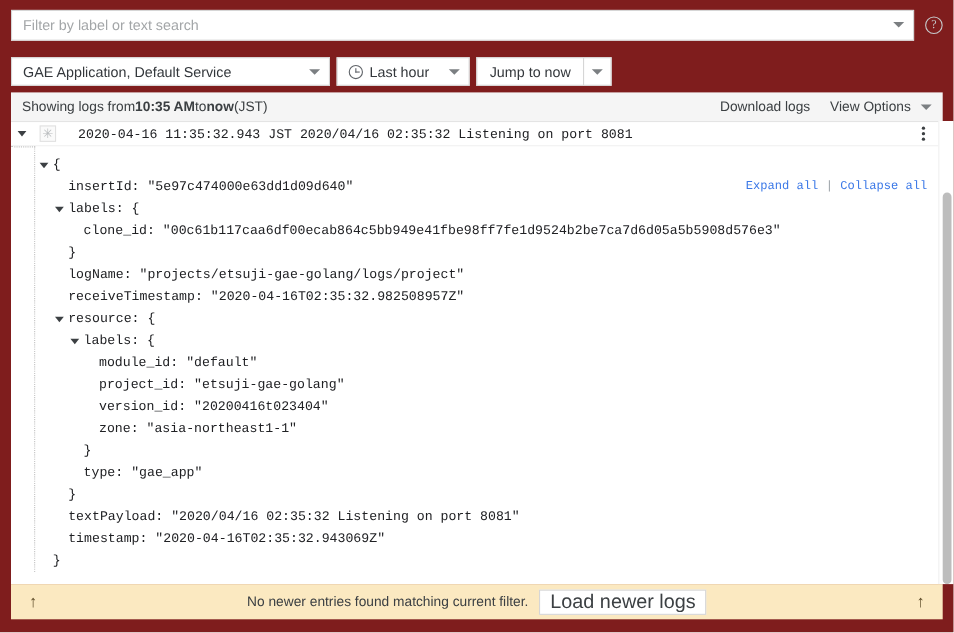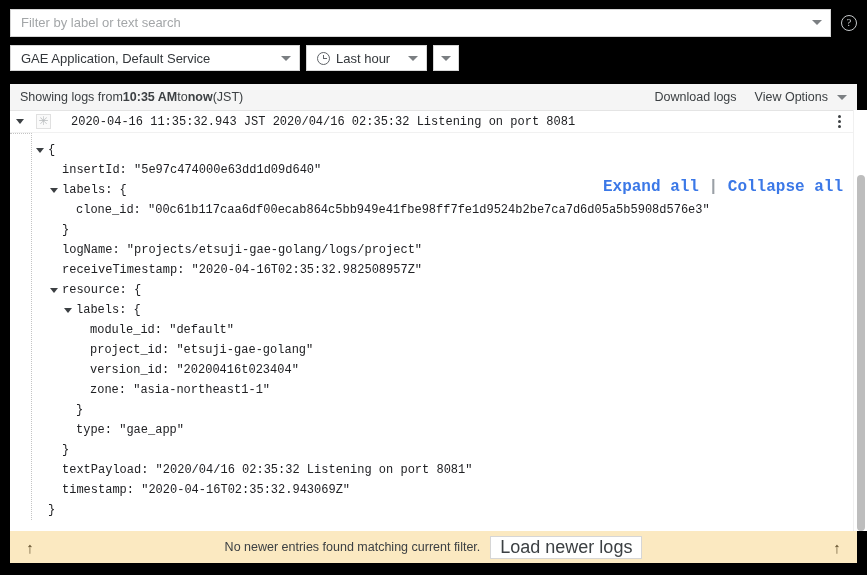--- a/index.html
+++ b/index.html
@@ -7,21 +7,21 @@
   html, body {
     margin: 0; padding: 0;
     width: 867px; height: 575px;
     background: #ffffff;
     font-family: "Liberation Sans", sans-serif;
     overflow: hidden;
   }
   .app {
     position: relative;
     width: 867px; height: 575px;
-    background: #000000;
+    background: #7f1d1d;
   }
 
   
   .filter-row {
     position: absolute; left: 0; top: 0;
     width: 867px; height: 45px;
     display: flex; align-items: center;
     padding: 0 10px;
   }
   .filter-box {
@@ -55,21 +55,21 @@
     color: #c6c9cb;
     font-size: 11px; line-height: 13px;
     text-align: center;
     font-family: "Liberation Serif", serif;
   }
 
   
   .controls-row {
     position: absolute; left: 0; top: 45px;
     width: 867px; height: 33px;
-    display: flex; align-items: flex-start;
+    display: flex; align-items: flex-end;
     padding: 0 10px;
     gap: 6px;
   }
   .select {
     height: 26px;
     border: 1px solid #d6d6d6;
     background: #fff;
     display: flex; align-items: center;
     padding: 0 8px 0 10px;
     font-size: 13px; color: #33373b;
@@ -202,26 +202,25 @@
   }
   .jrow .jtri {
     position: absolute;
     width: 0; height: 0;
     border-left: 4px solid transparent;
     border-right: 4px solid transparent;
     border-top: 5px solid #3c4043;
   }
   .jtext { display: block; }
   .links {
-    position: absolute; right: 14px; top: 24px;
+    position: absolute; right: 14px; top: 7px;
     font-family: "Liberation Mono", monospace;
-    font-size: 16px;
+    font-size: 11px;
     color: #3b78e7;
     white-space: pre;
-    font-weight: bold;
   }
   .links a { color: #3b78e7; text-decoration: none; }
   .links .sep { color: #9aa0a6; }
 
   
   .scroll-track {
     position: absolute;
     right: 0px; top: 110px;
     width: 14px; height: 421px;
     background: #ffffff;
@@ -279,20 +278,23 @@
     <div class="select wide">
       <span class="lbl">GAE Application, Default Service</span>
       <span class="caret"></span>
     </div>
     <div class="select auto">
       <span class="clock-icon"></span>
       <span class="lbl">Last hour</span>
       <span class="caret"></span>
     </div>
     <div class="split-btn">
+      <div class="main">
+        <span>Jump to now</span>
+      </div>
       <div class="arrow">
         <span class="caret"></span>
       </div>
     </div>
   </div>
 
   <div class="showing-bar">
     <span>Showing logs from </span>
       <b>10:35 AM</b>
       <span> to </span>

